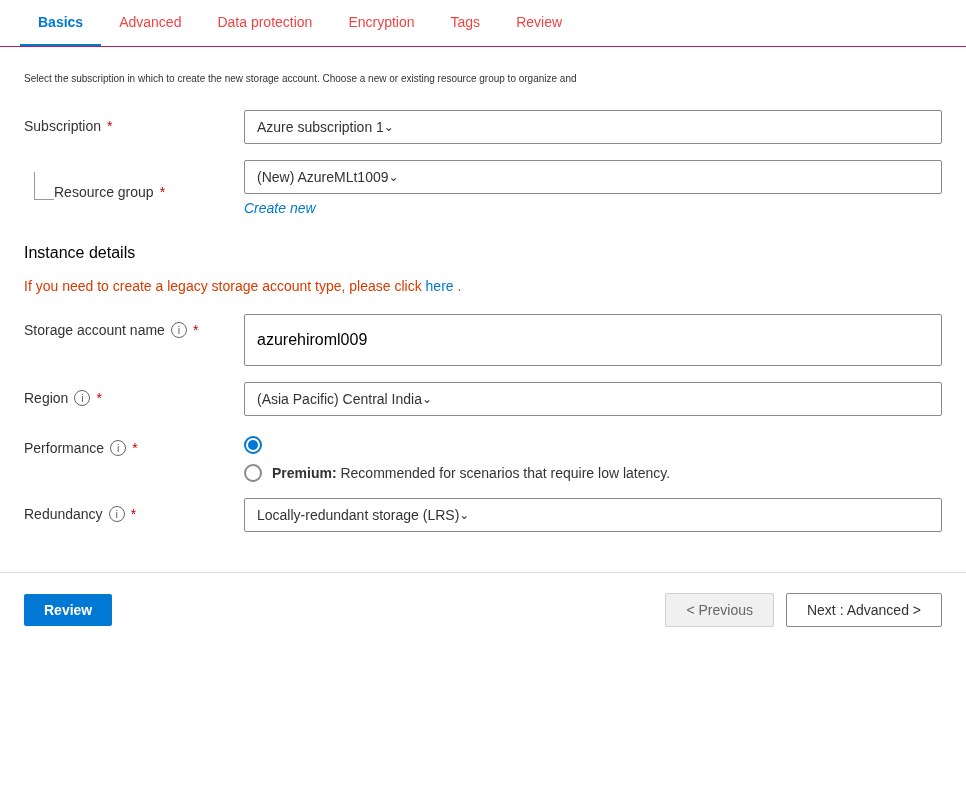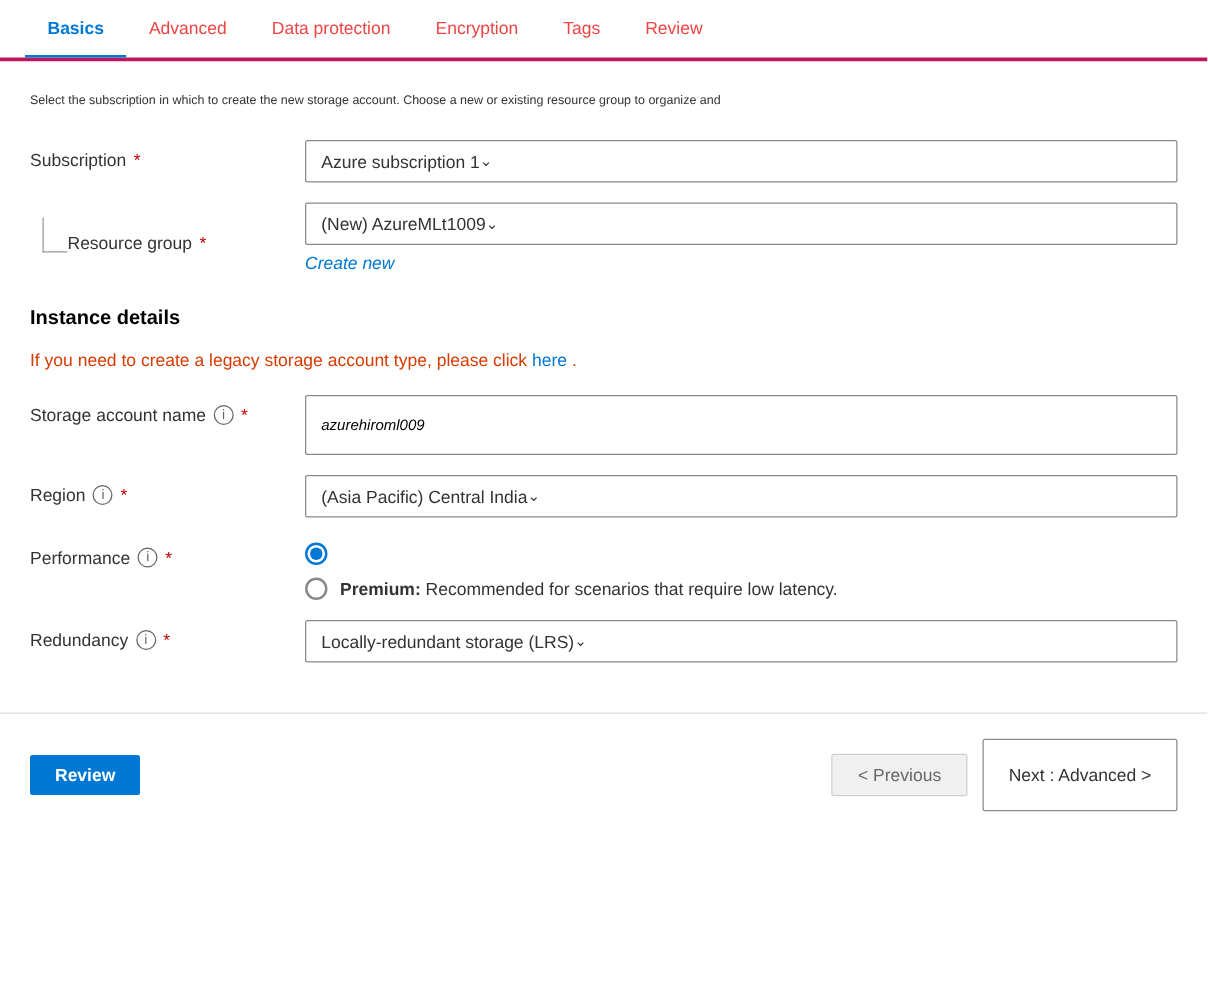--- a/index.html
+++ b/index.html
@@ -1,20 +1,20 @@
 <!DOCTYPE html>
 <html><head>
   <meta charset="utf-8">
   <style>
     * { box-sizing: border-box; margin: 0; padding: 0; }
     body { font-family: 'Segoe UI', Arial, sans-serif; font-size: 14px; color: #333; background: #fff; }
 
     .tab-bar {
       display: flex;
-      border-bottom: 3px solid #be185d;
+      border-bottom: 1px solid #be185d;
       padding: 0 20px;
     }
     .tab-item {
       padding: 14px 18px;
       cursor: pointer;
       font-size: 14px;
       color: #ef4444;
       border-bottom: 2px solid transparent;
       white-space: nowrap;
     }
@@ -118,30 +118,29 @@
       align-items: center;
       gap: 6px;
       font-size: 14px;
       color: #333;
     }
 
     .text-input {
       border: 1px solid #8a8a8a;
       border-radius: 2px;
       padding: 16px 12px;
-      font-size: 12px;
+      font-size: 16px;
       width: 100%;
       min-height: 34px;
       outline: none;
-      font-style: italic;
     }
 
     .section-title {
       font-size: 16px;
-      font-weight: 700;
+      font-weight: 400;
       color: #000;
       margin-bottom: 16px;
     }
 
     .instance-details-section {
       margin-top: 28px;
     }
 
     .legacy-text {
       font-size: 14px;
@@ -223,21 +222,21 @@
       padding: 8px 20px;
       font-size: 14px;
       cursor: pointer;
       border-radius: 2px;
     }
 
     .btn-next {
       background: #fff;
       color: #333;
       border: 1px solid #8a8a8a;
-      padding: 20px 20px;
+      padding: 8px 20px;
       font-size: 14px;
       cursor: pointer;
       border-radius: 2px;
     }
 
     .spacer { flex: 1; }
   </style>
 </head>
 <body>
 

